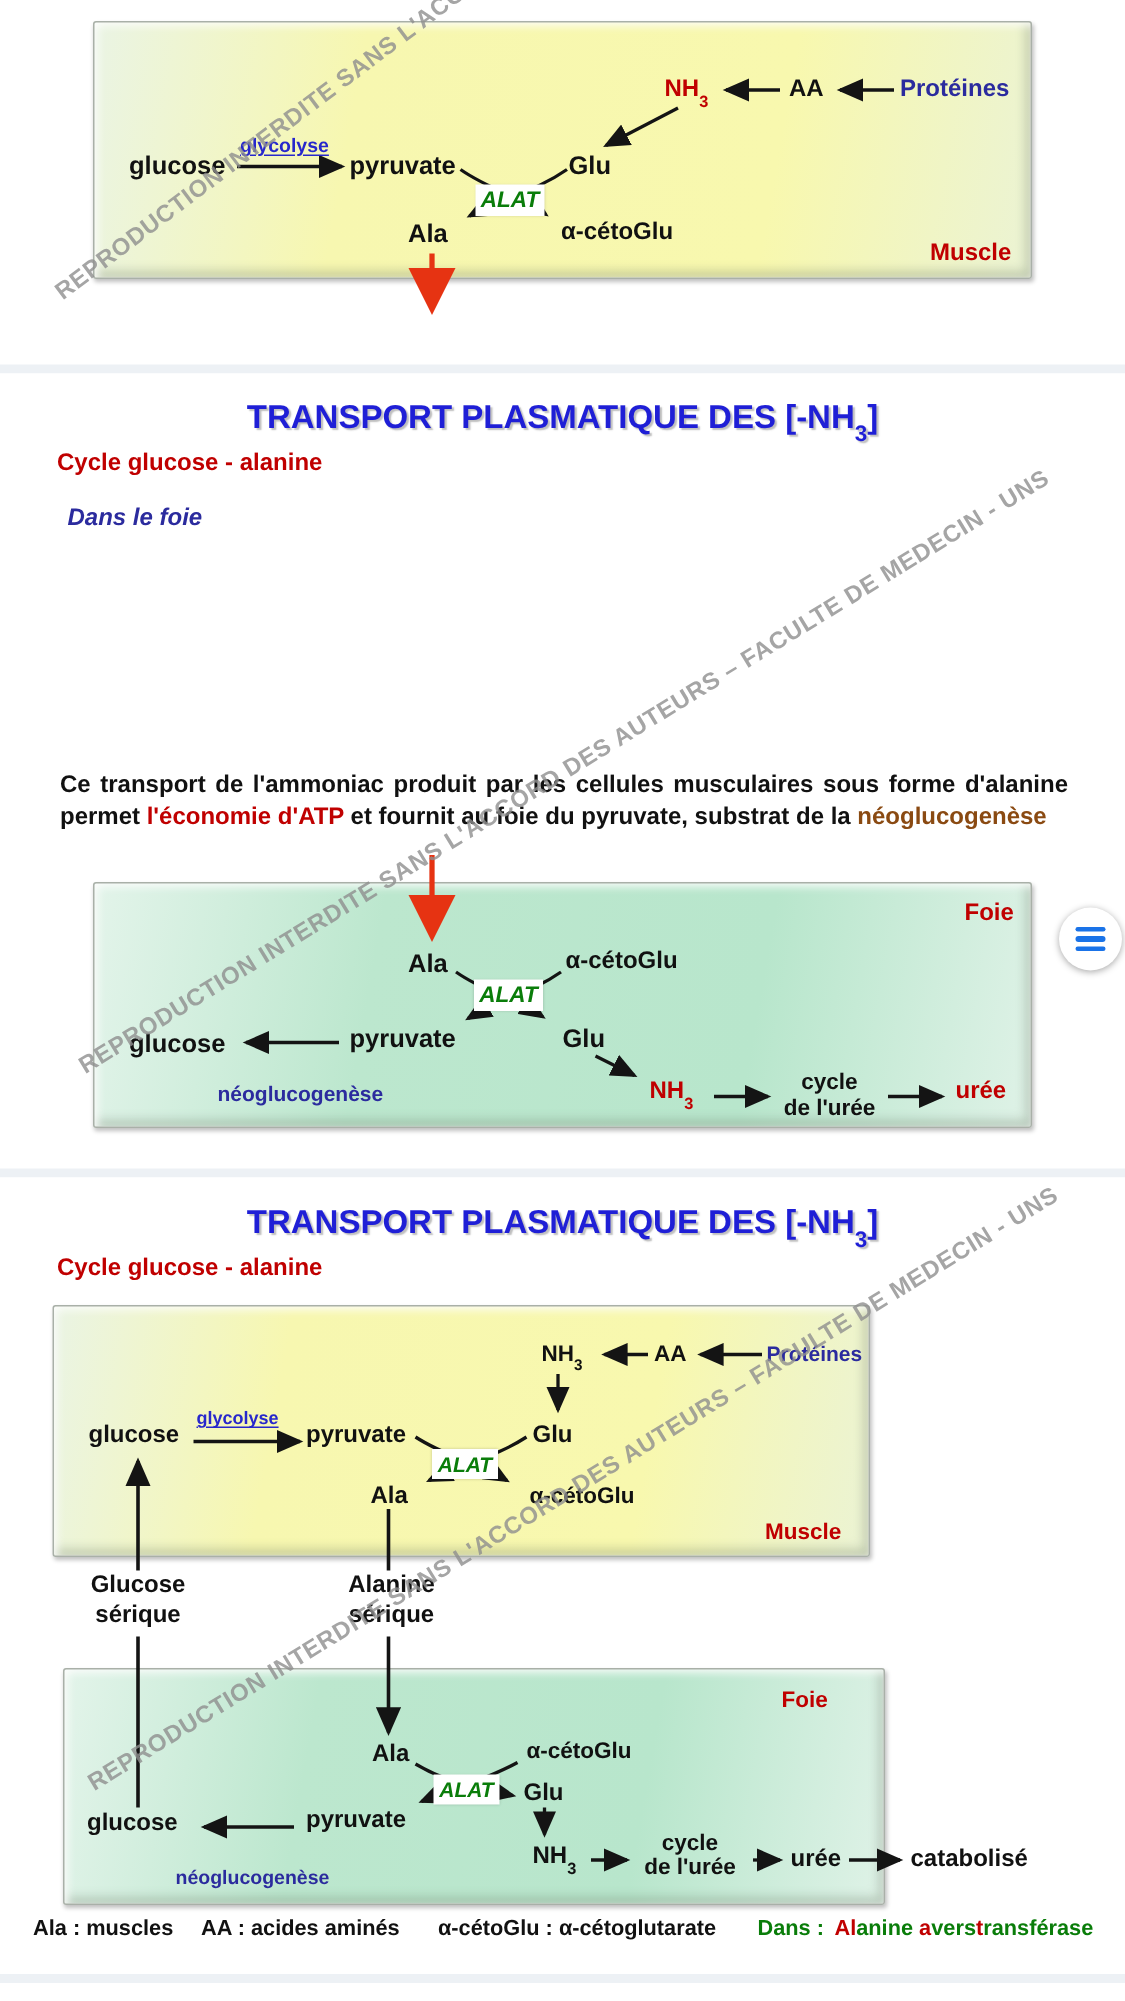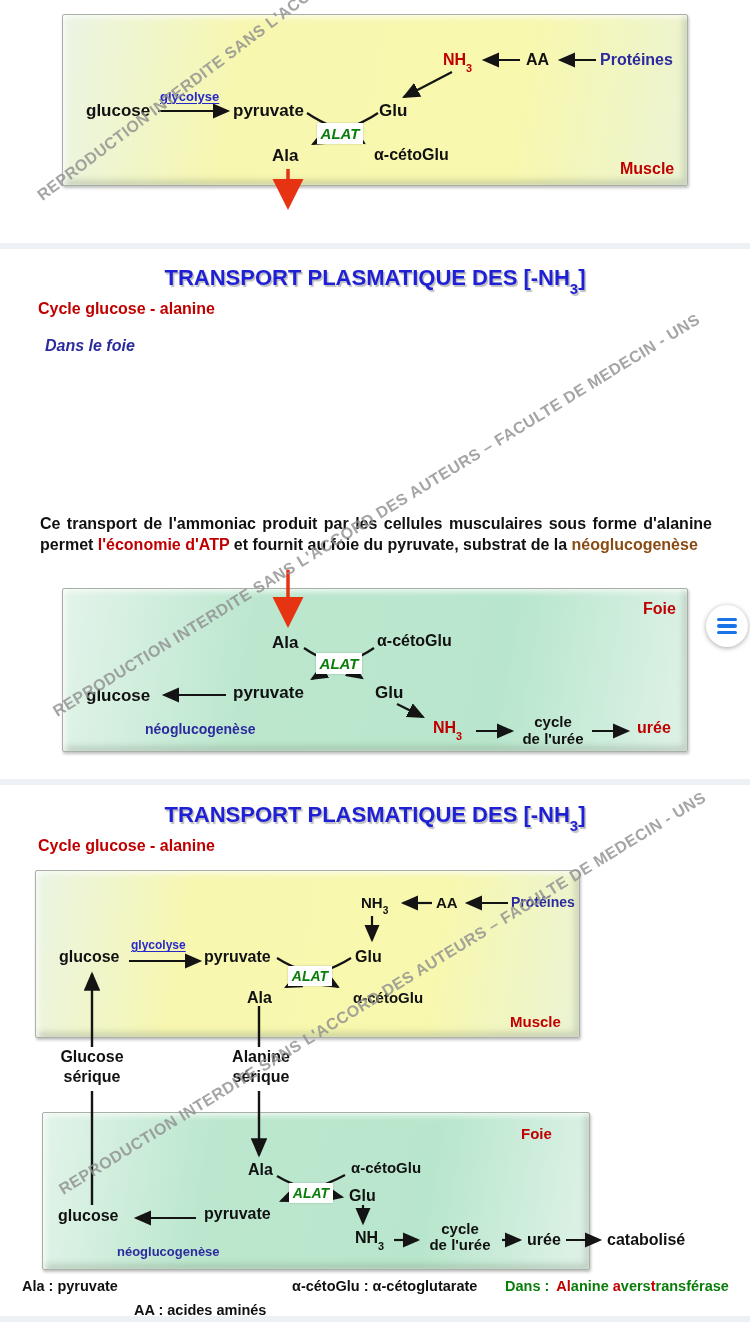--- a/index.html
+++ b/index.html
@@ -189,22 +189,22 @@
     <span class="lbl f16" style="left:58px;top:422px;">glucose</span>
     <span class="lbl f13 navy" style="left:117px;top:459px;">néoglucogenèse</span>
     <span class="lbl f16" style="left:355px;top:444px;"><span>NH</span><sub>3</sub></span>
     <div class="cblock f15" style="left:422px;top:436px;width:76px;line-height:16px;">
       <div>cycle</div>
       <div>de l'urée</div>
     </div>
     <span class="lbl f16" style="left:527px;top:446px;">urée</span>
     <span class="lbl f16" style="left:607px;top:446px;">catabolisé</span>
 
-    <span class="leg" style="left:22px;">Ala : pyruvate</span>
-    <span class="leg" style="left:134px;margin-top:24px;">AA : acides aminés</span>
+    <span class="leg" style="left:22px;">Ala : muscles</span>
+    <span class="leg" style="left:134px;">AA : acides aminés</span>
     <span class="leg" style="left:292px;">α-cétoGlu : α-cétoglutarate</span>
     <span class="leg" style="left:505px;"><span class="green" style="margin-right:7px;">Dans :</span><span class="red">Al</span><span class="green">anine </span><span class="red">a</span><span class="green">vers</span><span class="red">t</span><span class="green">ransférase</span></span>
   </div>
 
   <div class="sep" style="top:1316px;"></div>
 
   <div class="fab">
     <span style="display:flex;flex-direction:column;gap:3.5px;align-items:center;">
       <b></b>
         <b></b>

